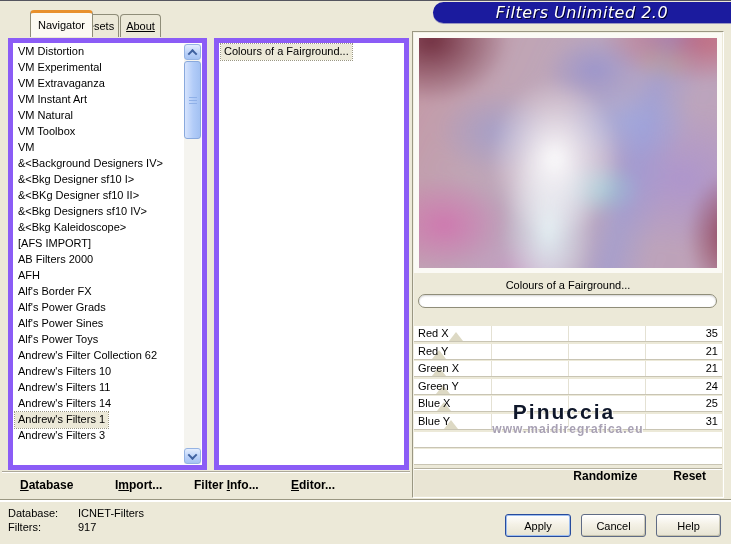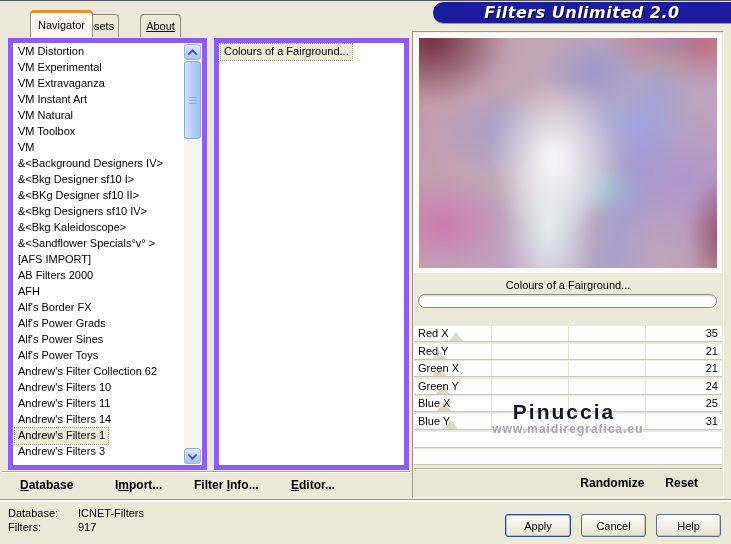--- a/index.html
+++ b/index.html
@@ -4,30 +4,30 @@
 <style>
   html,body{margin:0;padding:0;background:#d8d4c4;}
   #window{position:relative;width:731px;height:544px;background:#ece9d8;
     font-family:"Liberation Sans",sans-serif;overflow:hidden;}
   .topline{position:absolute;top:0;left:0;right:0;height:1px;background:#55555f;}
 
   
   .banner{position:absolute;top:2px;left:433px;right:0;height:21px;background:#1b1b9e;
     border-radius:11px 0 0 11px;display:flex;align-items:center;justify-content:center;
     box-shadow:0 1px 0 #9a97c0;}
-  .banner span{color:#fff;font-family:"DejaVu Sans",sans-serif;font-weight:bold;font-style:italic;
+  .banner span{color:#fff;font-family:"DejaVu Sans",sans-serif;font-weight:normal;font-style:italic;
     font-size:16px;letter-spacing:.5px;text-shadow:1px 1px 0 #00002a;}
 
   
   .tab{position:absolute;box-sizing:border-box;background:#ece9d8;border:1px solid #8f8d79;border-bottom:none;
     border-radius:4px 4px 0 0;font-size:11px;color:#000;display:flex;align-items:center;justify-content:center;cursor:default;}
   .tab.active{background:#fcfaf2;border-top:3px solid #e8912d;z-index:3;}
   .tab0{left:6px;top:10px;width:63px;height:27px;margin-left:24px;}
   .tab1{left:72px;top:14px;width:47px;height:23px;}
-  .tab2{left:140px;top:14px;width:41px;height:23px;text-decoration:underline;}
+  .tab2{left:120px;top:14px;width:41px;height:23px;text-decoration:underline;}
 
   
   .listbox{position:absolute;top:38px;height:432px;background:#fff;border:5px solid #8b5cf6;
     box-sizing:border-box;overflow:hidden;font-size:11px;}
   .listbox.left{left:8px;width:199px;}
   .listbox.mid{left:214px;width:195px;}
   .list-inner{position:absolute;top:1px;left:2px;right:19px;}
   .listbox.mid .list-inner{right:2px;}
   .list-item{height:16px;line-height:15px;padding:0 3px;white-space:nowrap;width:max-content;color:#000;}
   .list-item.selected{background:#ece9d8;outline:1px dotted #9a9782;}
@@ -81,22 +81,22 @@
   .s-value{position:absolute;right:4px;top:1px;font-size:11px;color:#000;}
   .thumb{position:absolute;bottom:0;width:0;height:0;border-left:7px solid rgba(0,0,0,0);
     border-right:7px solid rgba(0,0,0,0);border-bottom:9px solid #ddd9c4;transform:translateX(-50%);}
 
   .watermark1{position:absolute;left:0;right:8px;top:368px;text-align:center;font-size:21px;font-weight:bold;
     color:#0f172a;letter-spacing:2px;text-shadow:1px 1px 0 #ffffff;pointer-events:none;z-index:5;}
   .watermark2{position:absolute;left:0;right:0;top:390px;text-align:center;font-size:12px;font-weight:bold;
     color:#a8a1b4;letter-spacing:1px;text-shadow:1px 1px 0 #ffffff;pointer-events:none;z-index:5;}
 
   .action-strip{position:absolute;left:1px;right:1px;bottom:1px;height:28px;background:#e9e5d4;
-    border-top:1px solid #b5b1a0;box-shadow:inset 0 1px 0 #fff;display:flex;align-items:center;
-    justify-content:flex-end;gap:21px;padding-right:24px;box-sizing:border-box;}
+    border-top:1px solid #b5b1a0;box-shadow:inset 0 1px 0 #fff;display:flex;align-items:flex-start;
+    justify-content:flex-end;gap:36px;padding-right:16px;box-sizing:border-box;}
   .action-label{font-size:12px;font-weight:bold;color:#000;cursor:default;}
 
   
   .menubar{position:absolute;left:2px;top:471px;width:408px;height:28px;border-top:1px solid #aca899;
     box-shadow:inset 0 1px 0 #fff;}
   .menu-item{position:absolute;top:6px;font-size:12px;font-weight:bold;color:#000;cursor:default;}
   .menu-item .key{text-decoration:underline;}
   .mi0{left:18px;} .mi1{left:113px;} .mi2{left:192px;} .mi3{left:289px;}
   .page-bottom-edge{position:absolute;left:0;top:499px;width:731px;height:2px;
     border-top:1px solid #9a9782;background:#fff;}
@@ -138,21 +138,20 @@
         <div class="list-item">VM Extravaganza</div>
         <div class="list-item">VM Instant Art</div>
         <div class="list-item">VM Natural</div>
         <div class="list-item">VM Toolbox</div>
         <div class="list-item">VM</div>
         <div class="list-item">&amp;&lt;Background Designers IV&gt;</div>
         <div class="list-item">&amp;&lt;Bkg Designer sf10 I&gt;</div>
         <div class="list-item">&amp;&lt;BKg Designer sf10 II&gt;</div>
         <div class="list-item">&amp;&lt;Bkg Designers sf10 IV&gt;</div>
         <div class="list-item">&amp;&lt;Bkg Kaleidoscope&gt;</div>
-        <div class="list-item">&amp;&lt;Sandflower Specials°v° &gt;</div>
         <div class="list-item">[AFS IMPORT]</div>
         <div class="list-item">AB Filters 2000</div>
         <div class="list-item">AFH</div>
         <div class="list-item">Alf's Border FX</div>
         <div class="list-item">Alf's Power Grads</div>
         <div class="list-item">Alf's Power Sines</div>
         <div class="list-item">Alf's Power Toys</div>
         <div class="list-item">Andrew's Filter Collection 62</div>
         <div class="list-item">Andrew's Filters 10</div>
         <div class="list-item">Andrew's Filters 11</div>

